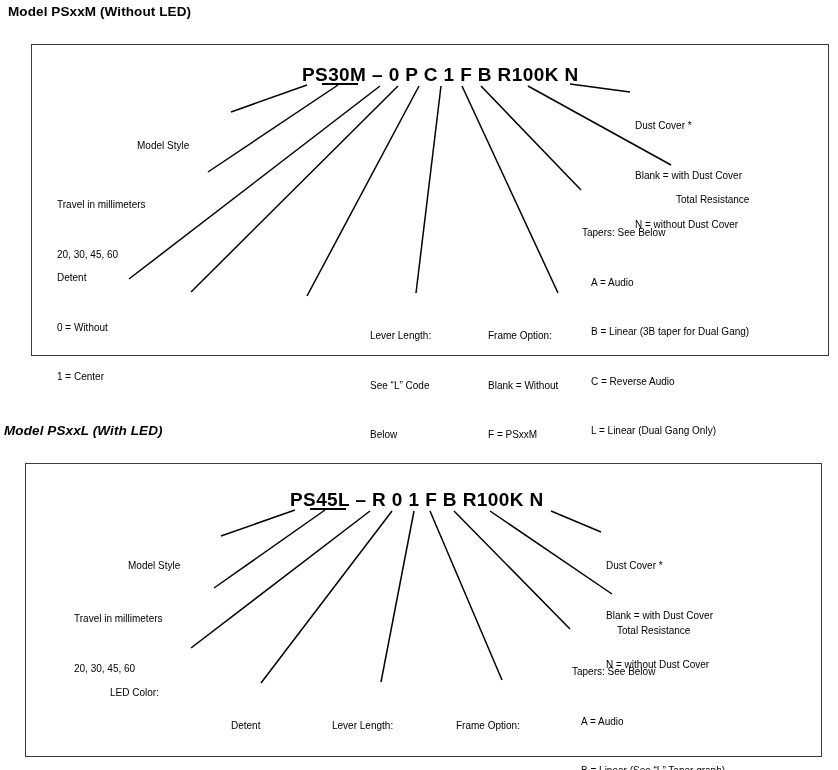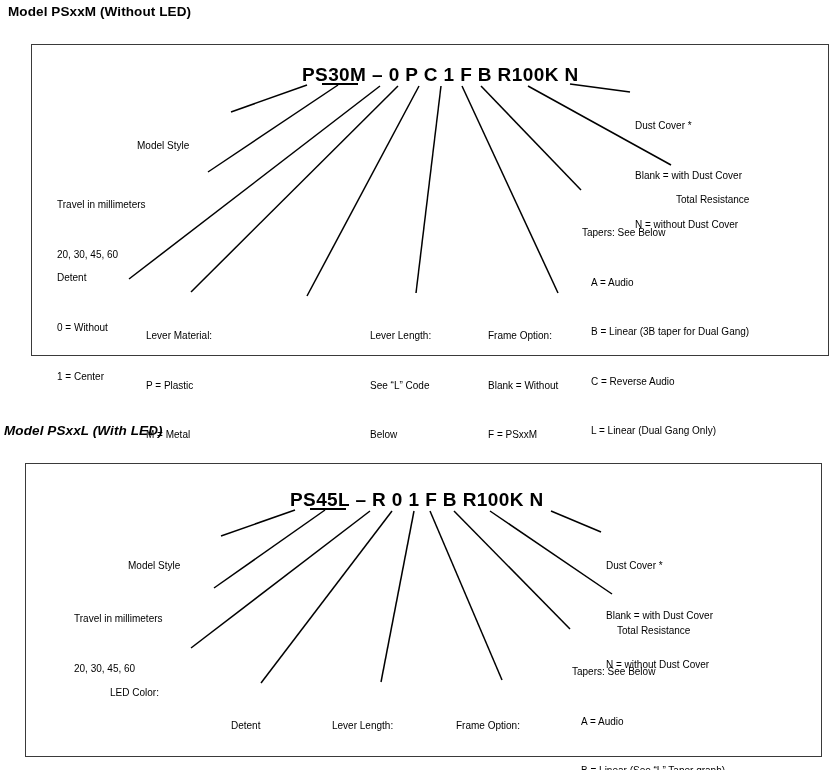--- a/index.html
+++ b/index.html
@@ -106,25 +106,20 @@
     <span class="ln">Travel in millimeters</span>
     <span class="ln">20, 30, 45, 60</span>
   </div>
 
   <div class="callout" style="left:57px;top:237px;">
     <span class="ln">Detent</span>
     <span class="ln">0 = Without</span>
     <span class="ln">1 = Center</span>
   </div>
 
-  <div class="callout" style="left:146px;top:295px;">
-    <span class="ln">Lever Material:</span>
-    <span class="ln">P = Plastic</span>
-    <span class="ln">M = Metal</span>
-  </div>
 
 
   <div class="callout" style="left:370px;top:295px;">
     <span class="ln">Lever Length:</span>
     <span class="ln">See “L” Code</span>
     <span class="ln">Below</span>
   </div>
 
   <div class="callout right-align" style="left:488px;top:295px;">
     <span class="ln" style="text-align:left;">Frame Option:</span>

